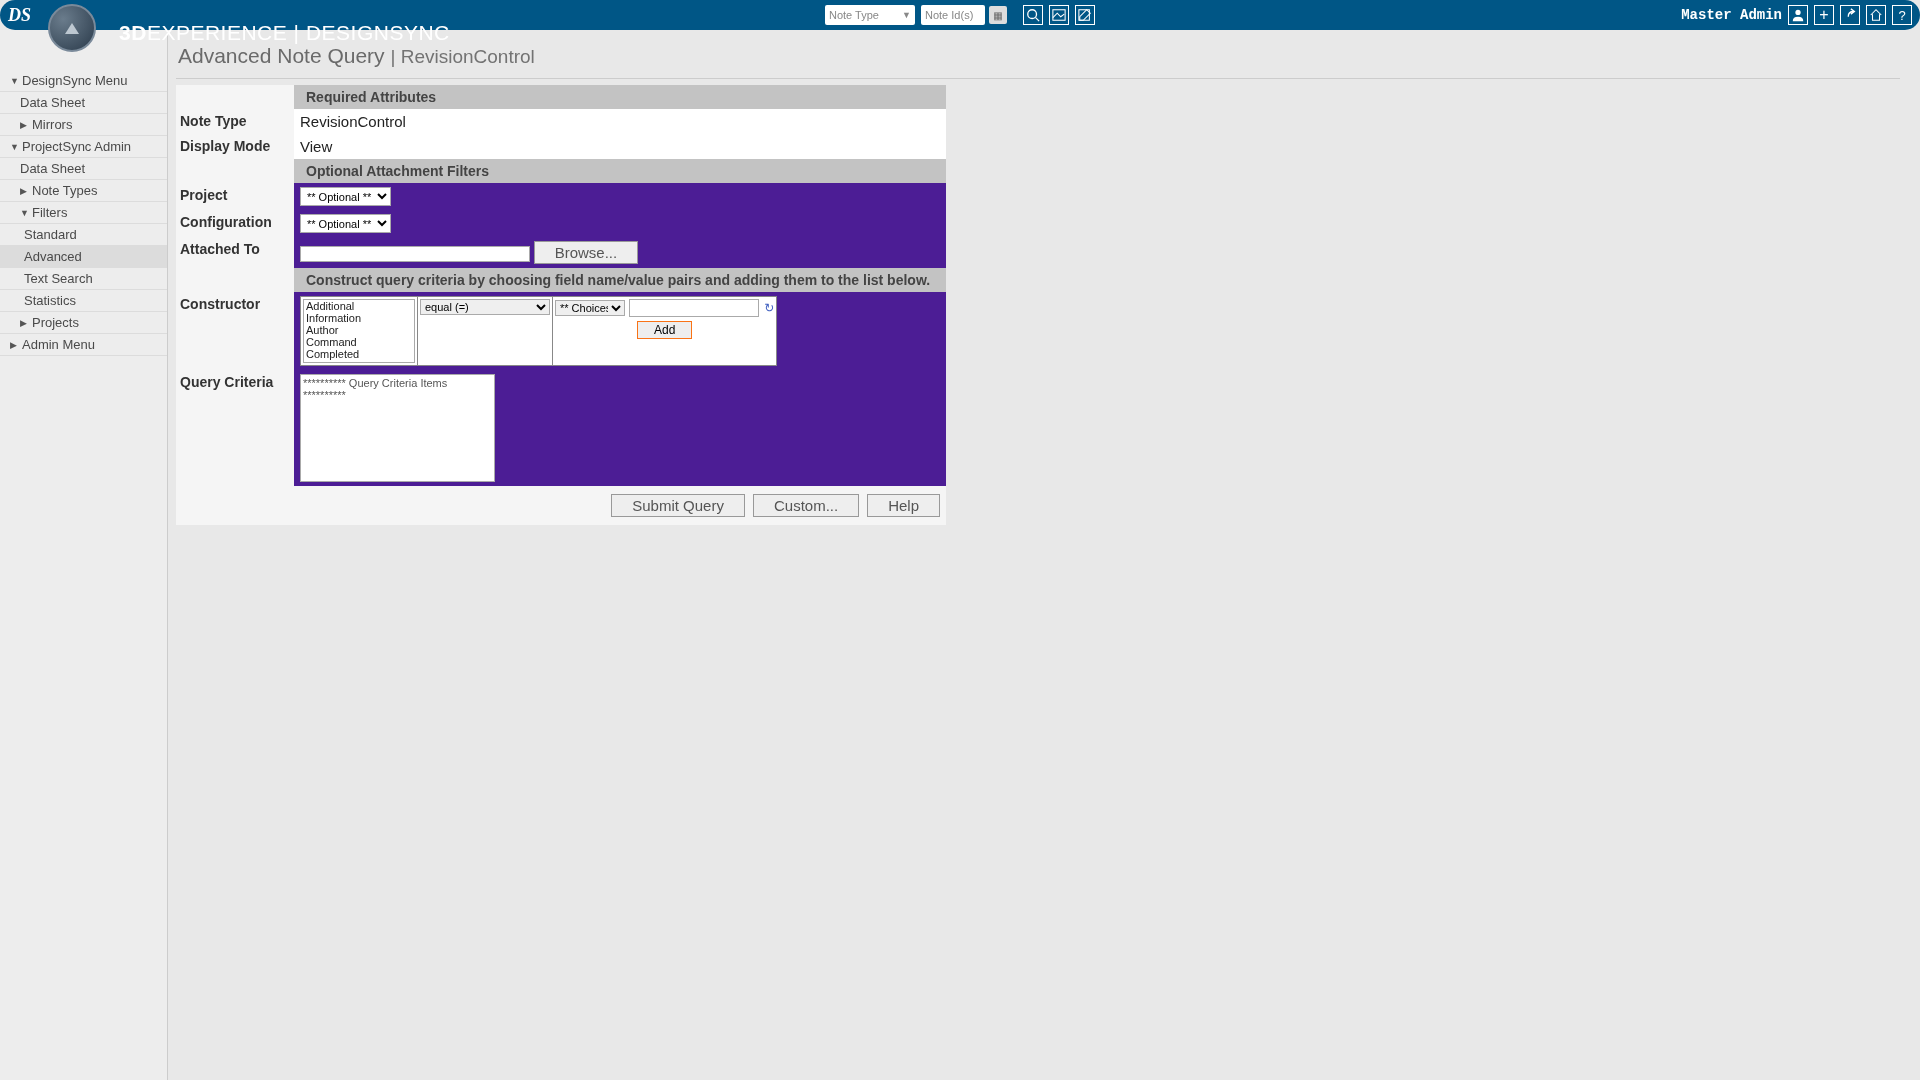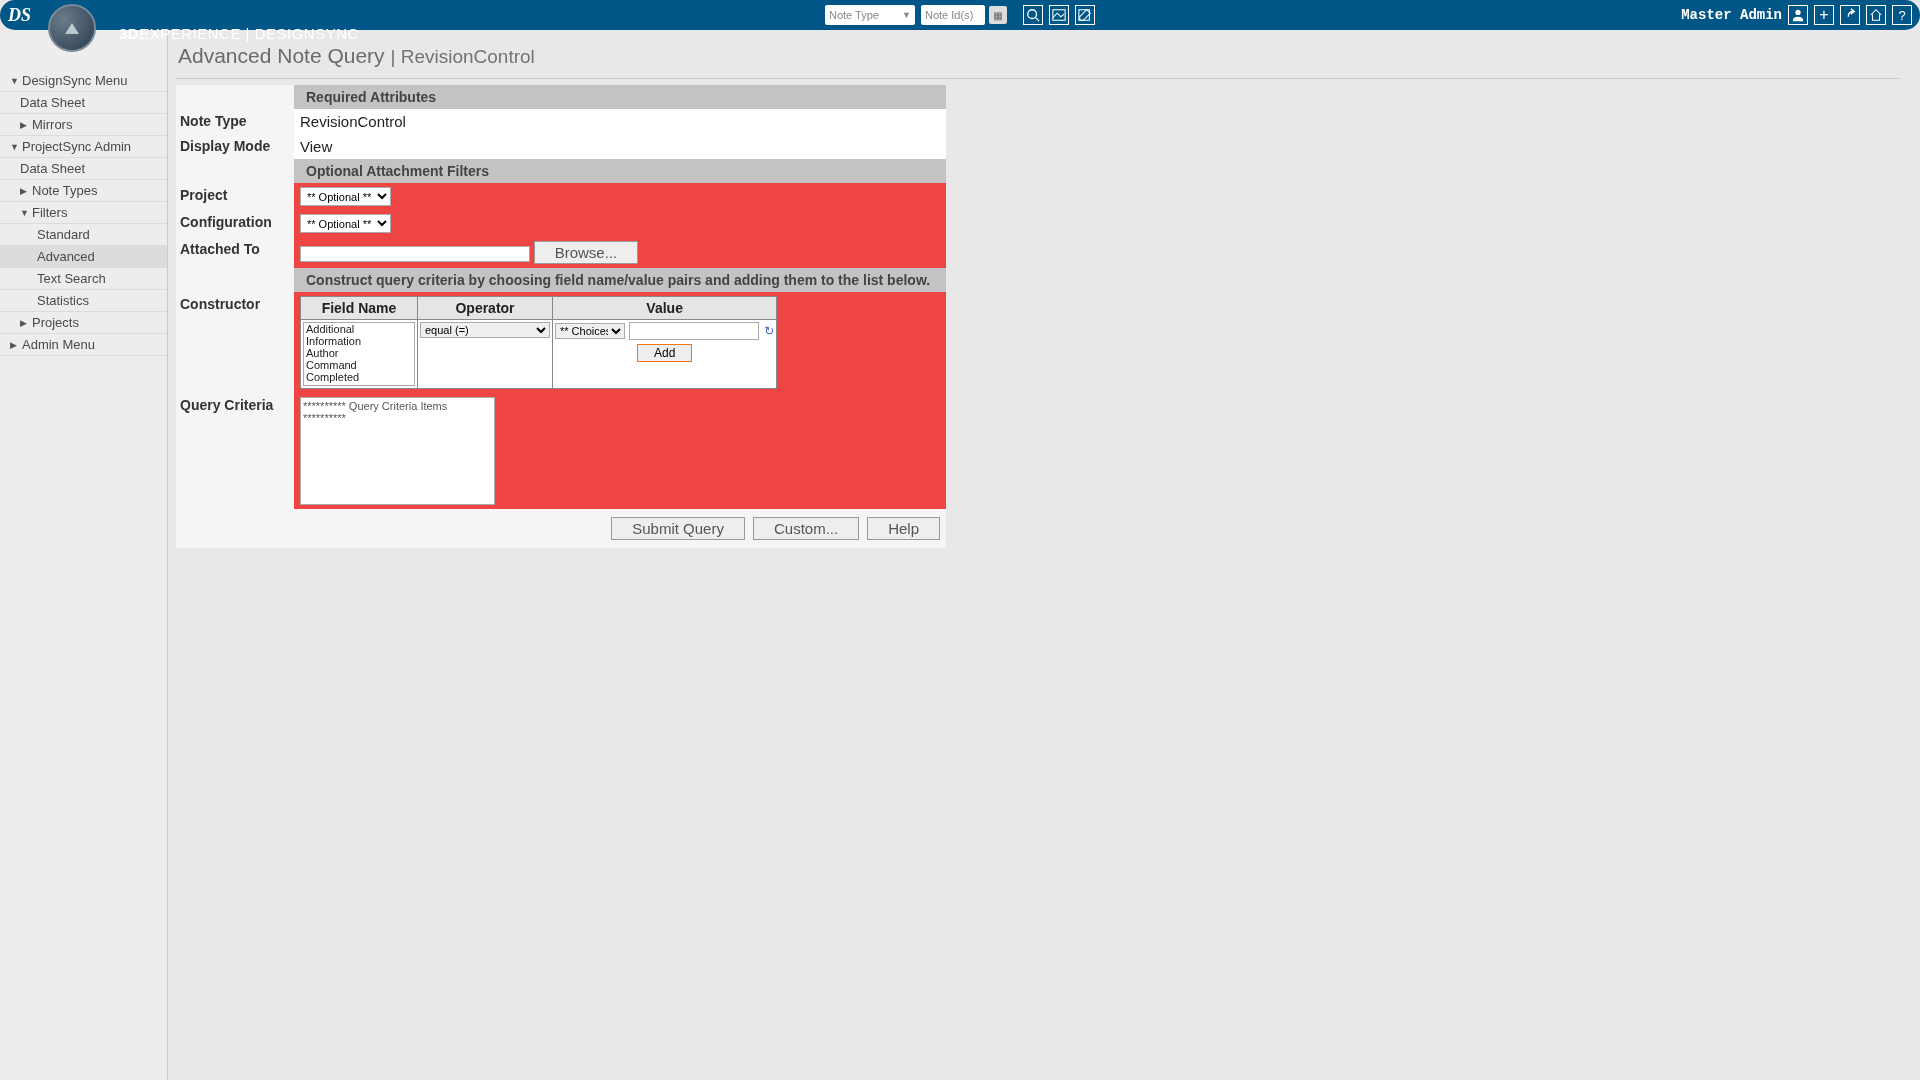--- a/index.html
+++ b/index.html
@@ -3,53 +3,53 @@
 <meta charset="utf-8">
 <style>
 * { box-sizing: border-box; margin: 0; padding: 0; }
 body { font-family: Arial, Helvetica, sans-serif; font-size: 13px; background: #e8e8e8; color: #333; }
 
 
 .header { background: #005686; height: 30px; display: flex; align-items: center; color: #fff; padding: 0 8px; position: relative; border-radius: 15px; }
 .logo-ds { font-style: italic; font-weight: bold; font-size: 18px; margin-right: 8px; font-family: 'Times New Roman', serif; }
 .compass { width: 48px; height: 48px; border-radius: 50%; background: radial-gradient(circle at 30% 30%, #6a7c8c, #2a3a4a); border: 2px solid #7a8a9a; position: absolute; left: 48px; top: 4px; z-index: 10; display:flex;align-items:center;justify-content:center;}
 .compass-inner { width:0;height:0;border-left:7px solid transparent;border-right:7px solid transparent;border-bottom:11px solid #cfd8e0; opacity:.85;}
-.brand { margin-left: 80px; font-size: 15px; letter-spacing: .5px; margin-top: 36px; }
+.brand { margin-left: 80px; font-size: 21px; letter-spacing: .5px; margin-top: 36px; }
 .brand b { font-weight: bold; }
 .header-center { position:absolute; left:50%; transform:translateX(-50%); display:flex; align-items:center; gap:6px;}
 .hc-box { background:#fff; height:20px; display:flex; align-items:center; border-radius:2px; padding:0 4px; color:#888; font-size:11px;}
 .hc-select { width:90px; display:flex; justify-content:space-between; align-items:center;}
 .hc-input { width:64px; }
 .hc-small { width:18px; height:18px; background:#ddd; border-radius:2px; margin-left:-2px; display:flex;align-items:center;justify-content:center; font-size:10px; color:#666;}
 .header-icons { display:flex; gap:6px; margin-left:10px;}
 .hicon { width:20px; height:20px; border:1px solid #fff; display:flex; align-items:center; justify-content:center; font-size:14px; }
 .header-right { margin-left:auto; display:flex; align-items:center; gap:6px; font-family:'Courier New',monospace; font-size:14px; font-weight:bold;}
 .header-right .hicon { font-family: Arial, sans-serif; font-weight:normal;}
 
 
 .layout { display:flex; height: calc(100vh - 30px); }
 .sidebar { width: 168px; background:#ededed; border-right:1px solid #ccc; padding-top:40px; font-size:13px;}
 .sidebar .item { padding: 3px 6px 3px 10px; border-bottom:1px solid #dcdcdc; color:#4a4a4a; cursor:pointer; display:flex; align-items:center; gap:2px;}
 .sidebar .item.lvl1 { padding-left: 20px; }
-.sidebar .item.lvl3 { padding-left: 37px; }
+.sidebar .item.lvl3 { padding-left: 24px; }
 .sidebar .item.active { background:#dcdcdc; }
 .caret { font-size:9px; color:#555; width:10px; display:inline-block;}
 .caret.down::before{content:"▼";}
 .caret.right::before{content:"▶";}
 
 .main { flex:1; padding:8px 20px 20px 8px; overflow:auto;}
 .page-title { font-size:21px; color:#6a6a6a; padding:6px 0 10px 2px; border-bottom:1px solid #ccc;}
 .page-title .sub { color:#737373; font-weight:normal; font-size:19px;}
 
 .form-area { background:#f5f5f5; width: 770px; margin-top:6px; }
 .section-head { background:#c3c3c3; color:#444; font-weight:bold; padding:4px 12px; font-size:14px;}
 .row { display:flex; align-items:flex-start; }
 .row-label { width:118px; padding:4px 6px 4px 4px; font-weight:bold; font-size:14px; color:#333; background:#f5f5f5;}
 .row-value { flex:1; padding:4px 6px; background:#fff; font-size:15px; color:#222;}
-.row-value.grey { background:#ef4444; font-size:13px;}
+.row-value.grey { background:#4c1d95; font-size:13px;}
 select.small, input.small { font-size:11px; padding:1px 2px; border:1px solid #aaa; background:#fff;}
 select.small { height:19px; }
 .btn { font-size:15px; padding:2px 20px; border:1px solid #999; background:#eee; color:#555; cursor:pointer;}
 
 
 .ctable { border:1px solid #888; background:#fff; border-collapse:collapse; }
 .ctable th { background:#e5e5e5; border:1px solid #888; padding:3px 10px; font-size:14px; font-weight:bold;}
 .ctable td { border:1px solid #888; vertical-align:top; padding:2px;}
 .fieldlist { width:112px; height:64px; border:1px solid #aaa; overflow-y:scroll; font-size:11px; background:#fff;}
 .fieldlist div { padding:0 2px; cursor:pointer;}
@@ -227,25 +227,20 @@
       </div>
       <div class="row">
           <div class="row-label"></div>
           <div class="section-head" style="flex:1">Construct query criteria by choosing field name/value pairs and adding them to the list below.</div>
         </div>
       <div class="row">
         <div class="row-label">Constructor</div>
         <div class="row-value grey">
           <table class="ctable">
             <tbody>
-                <tr>
-              <th>Field Name</th>
-              <th>Operator</th>
-              <th>Value</th>
-            </tr>
             <tr>
               <td>
                 <div class="fieldlist" id="fieldlist">
                       <div>Additional Information</div>
                       <div>Author</div>
                       <div>Command</div>
                       <div>Completed</div>
                       <div>Creation Date</div>
                     </div>
               </td>

